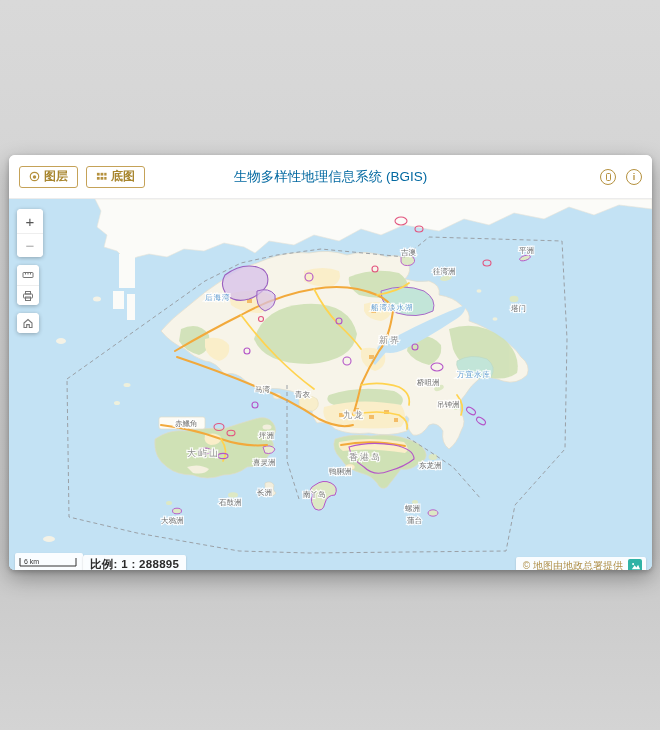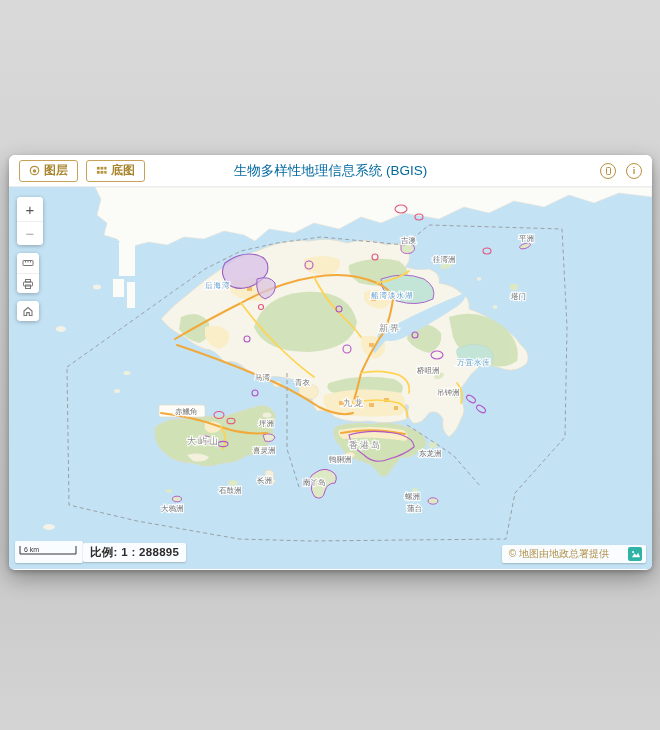--- a/index.html
+++ b/index.html
@@ -8,21 +8,21 @@
     font-family:"Liberation Sans","DejaVu Sans",sans-serif;
     background:linear-gradient(180deg,#d9d9d9 0%,#d2d2d2 40%,#c9c9c9 75%,#d4d4d4 100%);
     position:relative; overflow:hidden;
   }
   .window {
     position:absolute; left:9px; top:155px; width:643px; height:415px;
     background:#fff; border-radius:6px; overflow:hidden;
     box-shadow:0 8px 22px rgba(0,0,0,.32), 0 2px 5px rgba(0,0,0,.22);
   }
   .header {
-    position:relative; height:32px; background:#fff; border-bottom:1px solid #ececec;
+    position:relative; height:44px; background:#fff; border-bottom:1px solid #ececec;
     display:flex; align-items:center; padding:0 10px;
   }
   .hbtn {
     display:inline-flex; align-items:center; gap:4px; height:22px; padding:0 9px;
     border:1px solid #c5a258; border-radius:3px; background:#fff;
     color:#a8862f; font-size:12px; font-weight:bold; margin-right:8px; cursor:pointer;
   }
   .hbtn svg { display:block; }
   .title {
     position:absolute; left:0; right:0; text-align:center;
@@ -60,21 +60,21 @@
     box-shadow:0 1px 2px rgba(0,0,0,.2);
   }
   .ratio {
     background:rgba(255,255,255,.92); border-radius:2px; padding:2px 7px;
     font-size:11.5px; font-weight:bold; color:#2b2b2b;
     box-shadow:0 1px 2px rgba(0,0,0,.2); letter-spacing:.3px;
   }
 
   
   .attrib {
-    position:absolute; right:6px; bottom:6px; display:flex; align-items:center; gap:19px;
+    position:absolute; right:6px; bottom:6px; display:flex; align-items:center; gap:5px;
     background:rgba(255,255,255,.92); border-radius:2px; padding:2px 4px 2px 7px; z-index:5;
     box-shadow:0 1px 2px rgba(0,0,0,.2);
   }
   .attrib-text { font-size:10px; color:#b0914c; }
   .attrib-logo { width:14px; height:14px; background:#2fb3a6; border-radius:2px; display:flex; align-items:center; justify-content:center; cursor:pointer; }
 
   
   text.lbl { font-family:"Liberation Sans","DejaVu Sans",sans-serif;
     paint-order:stroke; stroke:rgba(255,255,255,.9); stroke-width:2.4px; }
   text.place { font-size:7.5px; fill:#6b6b6b; }

